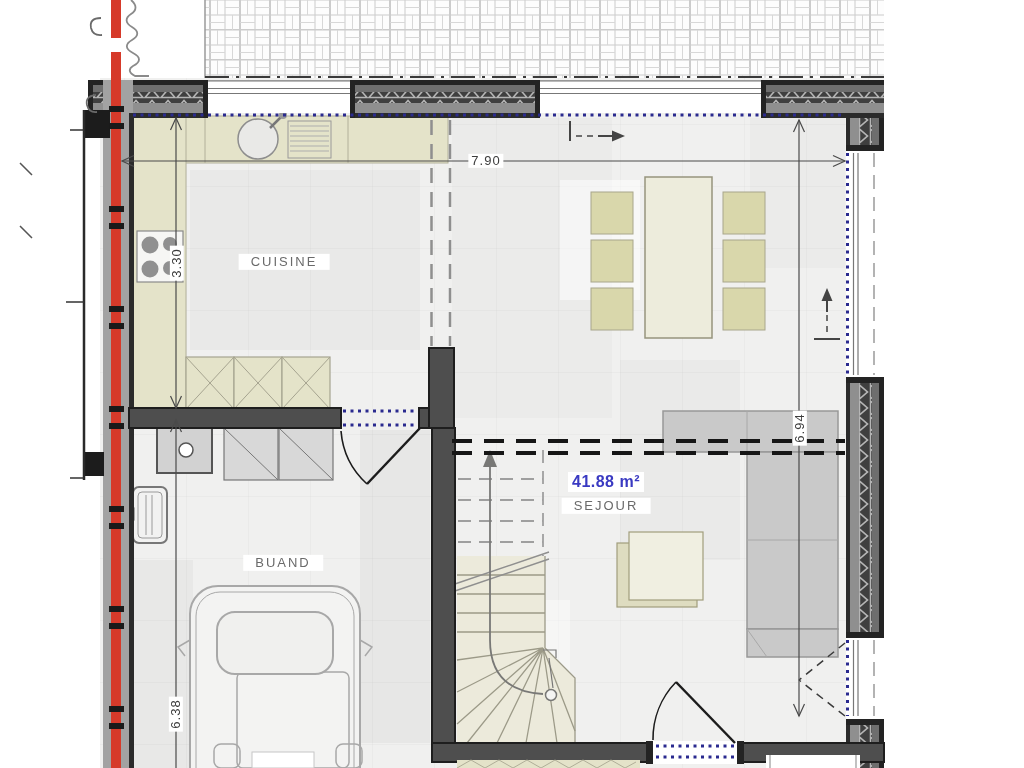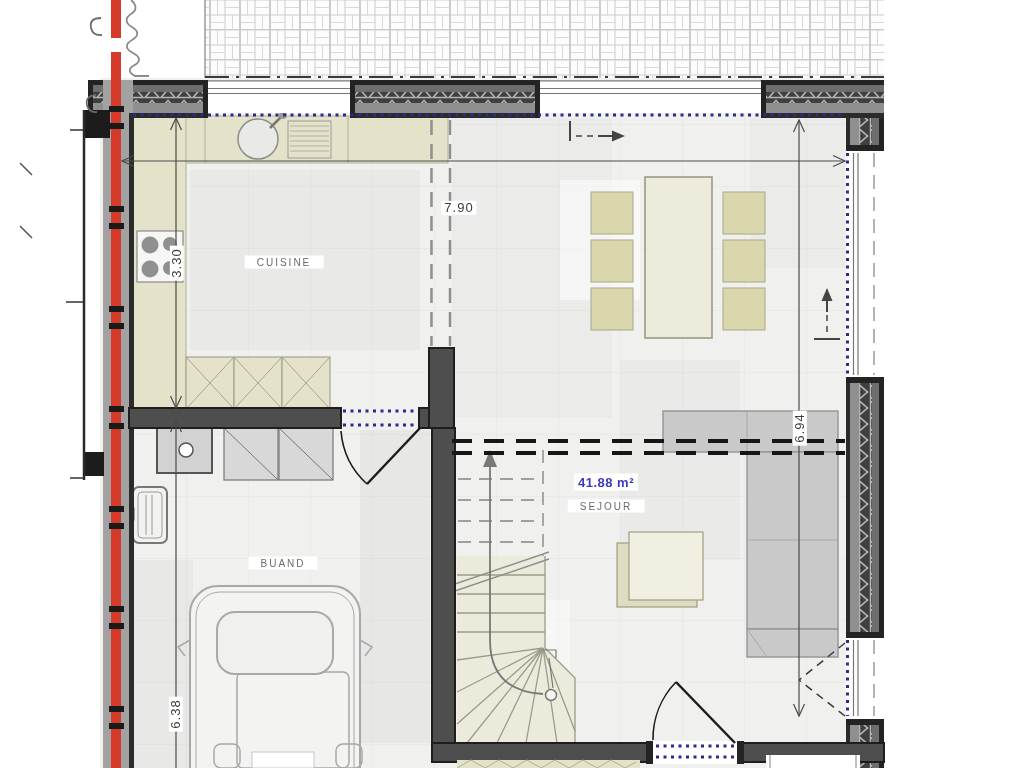--- a/index.html
+++ b/index.html
@@ -1,22 +1,22 @@
 <!DOCTYPE html>
 <html><head>
 <meta charset="utf-8">
 <style>
   html,body{margin:0;padding:0;background:#ffffff;}
   #stage{position:relative;width:1024px;height:768px;background:#fff;overflow:hidden;
          font-family:"Liberation Sans",sans-serif;}
   #plan-svg{position:absolute;left:0;top:0;}
   .lbl{position:absolute;transform:translate(-50%,-50%);background:#ffffff;color:#6a6a6a;
-       font-size:10px;letter-spacing:2px;padding:1px 12px;white-space:nowrap;line-height:1.1;}
+       font-size:13px;letter-spacing:2px;padding:1px 12px;white-space:nowrap;line-height:1.1;}
   .area{position:absolute;transform:translate(-50%,-50%);background:#ffffff;color:#3a3ac2;
-        font-weight:bold;font-size:13px;letter-spacing:.5px;padding:1px 4px;white-space:nowrap;}
+        font-weight:bold;font-size:16px;letter-spacing:.5px;padding:1px 4px;white-space:nowrap;}
   .dim{position:absolute;transform:translate(-50%,-50%);background:#ffffff;color:#3c3c3c;
        font-size:13px;letter-spacing:1px;padding:0 3px;white-space:nowrap;line-height:1.1;}
   .dim.v{transform:translate(-50%,-50%) rotate(-90deg);}
 </style>
 </head>
 <body>
 
 <div id="stage">
 
 <svg id="plan-svg" width="1024" height="768" viewBox="0 0 1024 768">
@@ -318,18 +318,18 @@
           <rect x="109" y="723" width="15" height="6"></rect>
     </g>
   </g>
 </svg>
 
 <div class="lbl" style="left:284px;top:262px;">CUISINE</div>
 <div class="lbl" style="left:283px;top:539px;margin-top:24px;">BUAND</div>
 <div class="area" style="left:606px;top:482px;">41.88 m²</div>
 <div class="lbl" style="left:606px;top:506px;">SEJOUR</div>
 
-<div class="dim" style="left:459px;top:161px;margin-top:47px;">7.90</div>
+<div class="dim" style="left:486px;top:161px;">7.90</div>
 <div class="dim v" style="left:177px;top:263px;">3.30</div>
 <div class="dim v" style="left:800px;top:428px;">6.94</div>
 <div class="dim v" style="left:176px;top:714px;">6.38</div>
 
 </div>
 
 </body></html>

